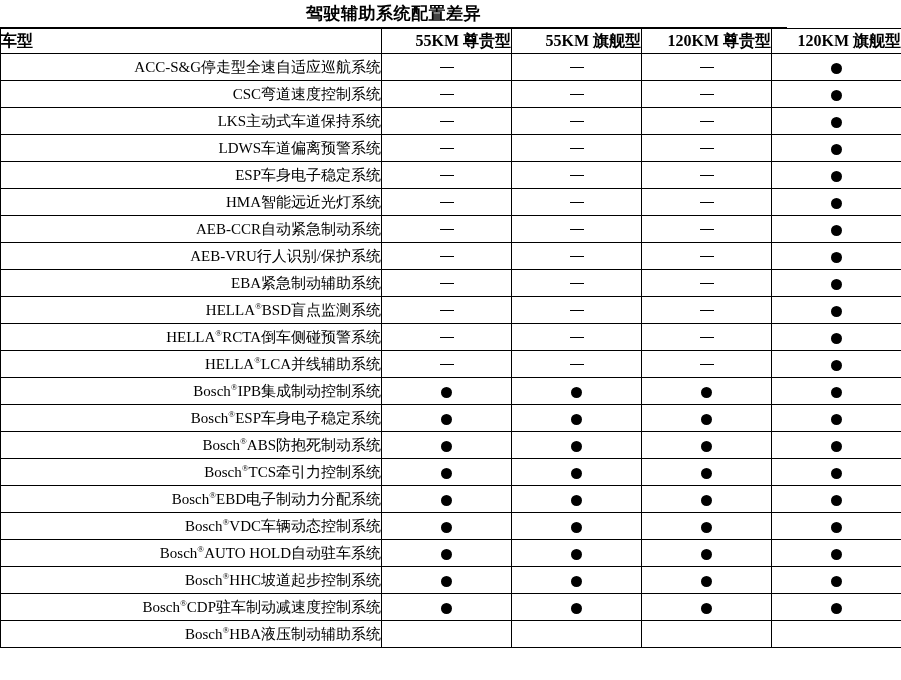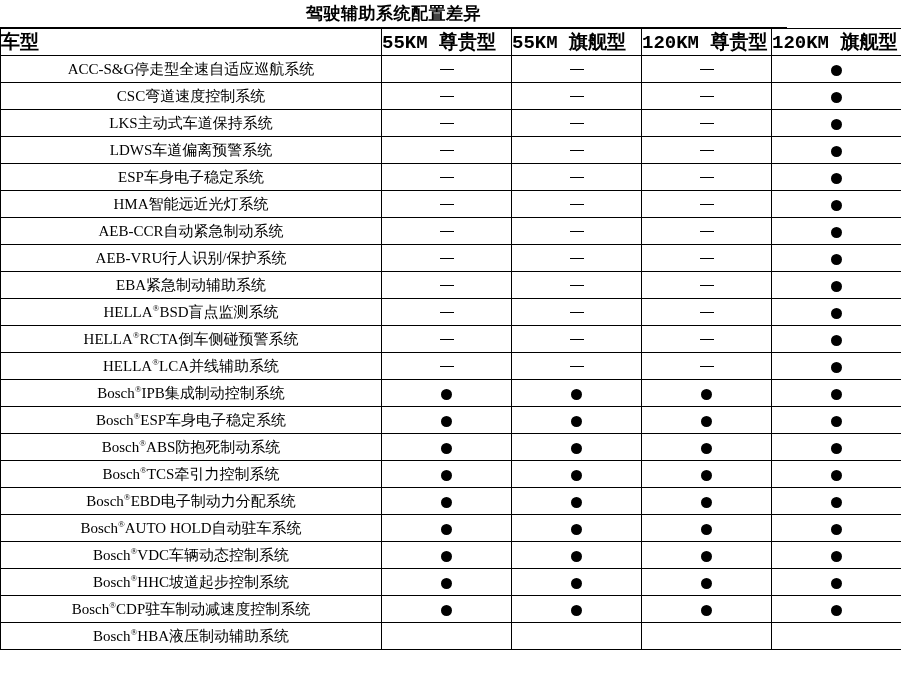--- a/index.html
+++ b/index.html
@@ -34,35 +34,35 @@
     border-collapse: collapse;
     table-layout: fixed;
   }
   table.spec td, table.spec th {
     border: 1px solid #000000;
     padding: 0;
     margin: 0;
   }
   table.spec tr.header-row th {
     height: 24px;
-    font-size: 19px;
+    font-size: 16px;
     font-weight: bold;
     vertical-align: middle;
   }
   th.col-name {
     text-align: left;
     padding-left: 4px;
   }
   th.col-variant {
-    text-align: left;
-    font-family: Liberation Mono, monospace;
+    text-align: right;
+    font-family: Liberation Serif, serif;
     font-size: 13px;
   }
   td.feature {
-    text-align: center;
+    text-align: right;
     padding-left: 4px;
     font-size: 15px;
     height: 26px;
     vertical-align: middle;
     white-space: nowrap;
   }
   td.cell {
     text-align: center;
     vertical-align: middle;
     height: 26px;
@@ -234,28 +234,28 @@
           <td class="cell"><span class="dot"></span></td>
         </tr>
         <tr>
           <td class="feature">Bosch<sup class="reg">®</sup>EBD电子制动力分配系统</td>
           <td class="cell"><span class="dot"></span></td>
           <td class="cell"><span class="dot"></span></td>
           <td class="cell"><span class="dot"></span></td>
           <td class="cell"><span class="dot"></span></td>
         </tr>
         <tr>
+          <td class="feature">Bosch<sup class="reg">®</sup>VDC车辆动态控制系统</td>
+          <td class="cell"><span class="dot"></span></td>
+          <td class="cell"><span class="dot"></span></td>
+          <td class="cell"><span class="dot"></span></td>
+          <td class="cell"><span class="dot"></span></td>
+        </tr>
+        <tr>
           <td class="feature">Bosch<sup class="reg">®</sup>AUTO HOLD自动驻车系统</td>
-          <td class="cell"><span class="dot"></span></td>
-          <td class="cell"><span class="dot"></span></td>
-          <td class="cell"><span class="dot"></span></td>
-          <td class="cell"><span class="dot"></span></td>
-        </tr>
-        <tr>
-          <td class="feature">Bosch<sup class="reg">®</sup>VDC车辆动态控制系统</td>
           <td class="cell"><span class="dot"></span></td>
           <td class="cell"><span class="dot"></span></td>
           <td class="cell"><span class="dot"></span></td>
           <td class="cell"><span class="dot"></span></td>
         </tr>
         <tr>
           <td class="feature">Bosch<sup class="reg">®</sup>HHC坡道起步控制系统</td>
           <td class="cell"><span class="dot"></span></td>
           <td class="cell"><span class="dot"></span></td>
           <td class="cell"><span class="dot"></span></td>

